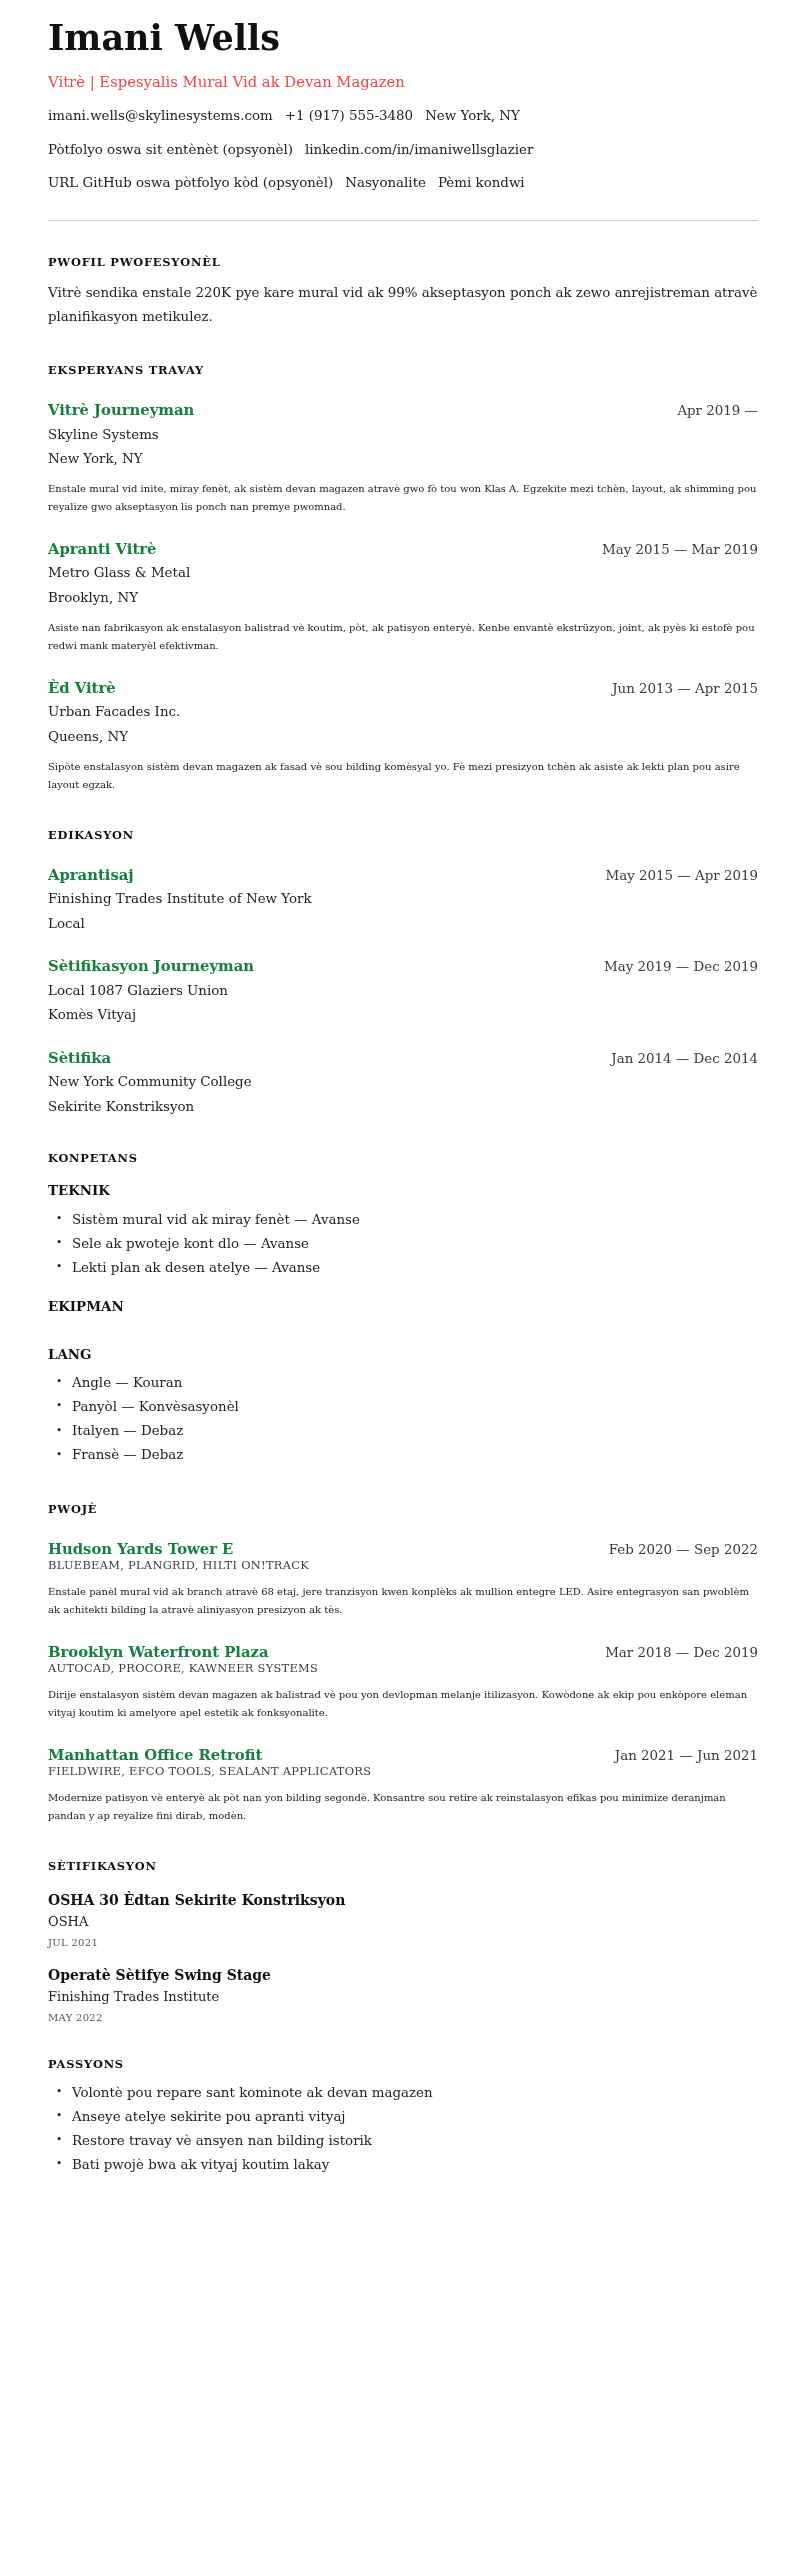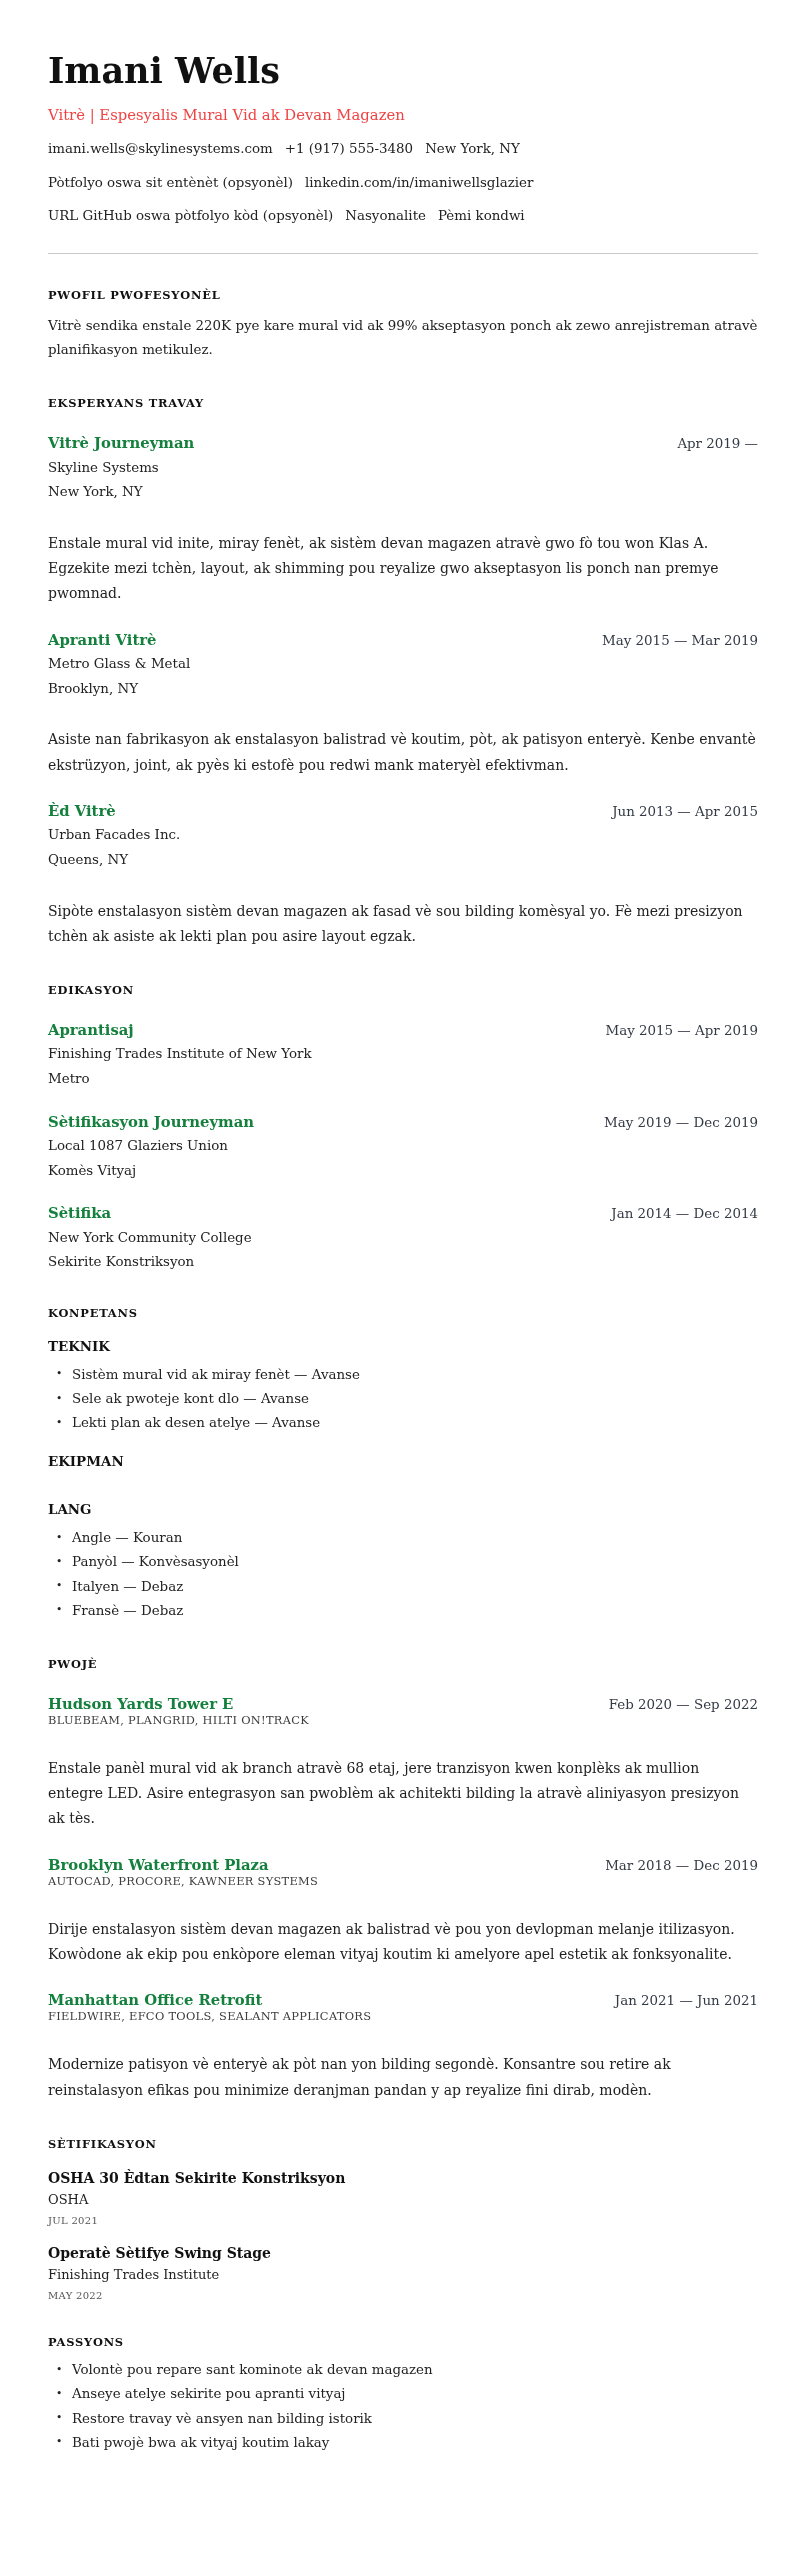--- a/index.html
+++ b/index.html
@@ -6,21 +6,21 @@
   body {
     width: 806px;
     font-family: "DejaVu Serif", "Liberation Serif", serif;
     color: #222222;
     -webkit-font-smoothing: antialiased;
   }
   .page {
     box-sizing: border-box;
     width: 806px;
     min-height: 2576px;
-    padding: 51px 48px 47px 48px;
+    padding: 18px 48px 47px 48px;
   }
   
   .name {
     font-size: 35px;
     font-weight: 700;
     color: #111111;
     line-height: 1.15;
     margin: 0;
   }
   .subtitle {
@@ -75,23 +75,23 @@
     color: #333a45;
     white-space: nowrap;
   }
   .entry-sub {
     font-size: 13.4px;
     color: #222222;
     margin-top: 6px;
     line-height: 1.4;
   }
   .entry-desc {
-    font-size: 14px;
+    font-size: 10px;
     line-height: 1.8;
-    margin-top: 29px;
+    margin-top: 11px;
   }
   .tools-line {
     font-size: 11.4px;
     color: #3d3d3d;
     letter-spacing: 0.3px;
     margin-top: 0;
     text-transform: uppercase;
   }
   
   .skill-group { margin-top: 17.5px; }
@@ -206,21 +206,21 @@
 
   <section class="section">
     <h2 class="section-heading">EDIKASYON</h2>
 
     <div class="entry">
       <div class="entry-head">
         <span class="entry-title">Aprantisaj</span>
         <span class="entry-date">May 2015 — Apr 2019</span>
       </div>
       <div class="entry-sub">Finishing Trades Institute of New York</div>
-      <div class="entry-sub">Metro</div>
+      <div class="entry-sub">Local</div>
     </div>
 
     <div class="entry">
       <div class="entry-head">
         <span class="entry-title">Sètifikasyon Journeyman</span>
         <span class="entry-date">May 2019 — Dec 2019</span>
       </div>
       <div class="entry-sub">Local 1087 Glaziers Union</div>
       <div class="entry-sub">Komès Vityaj</div>
     </div>

